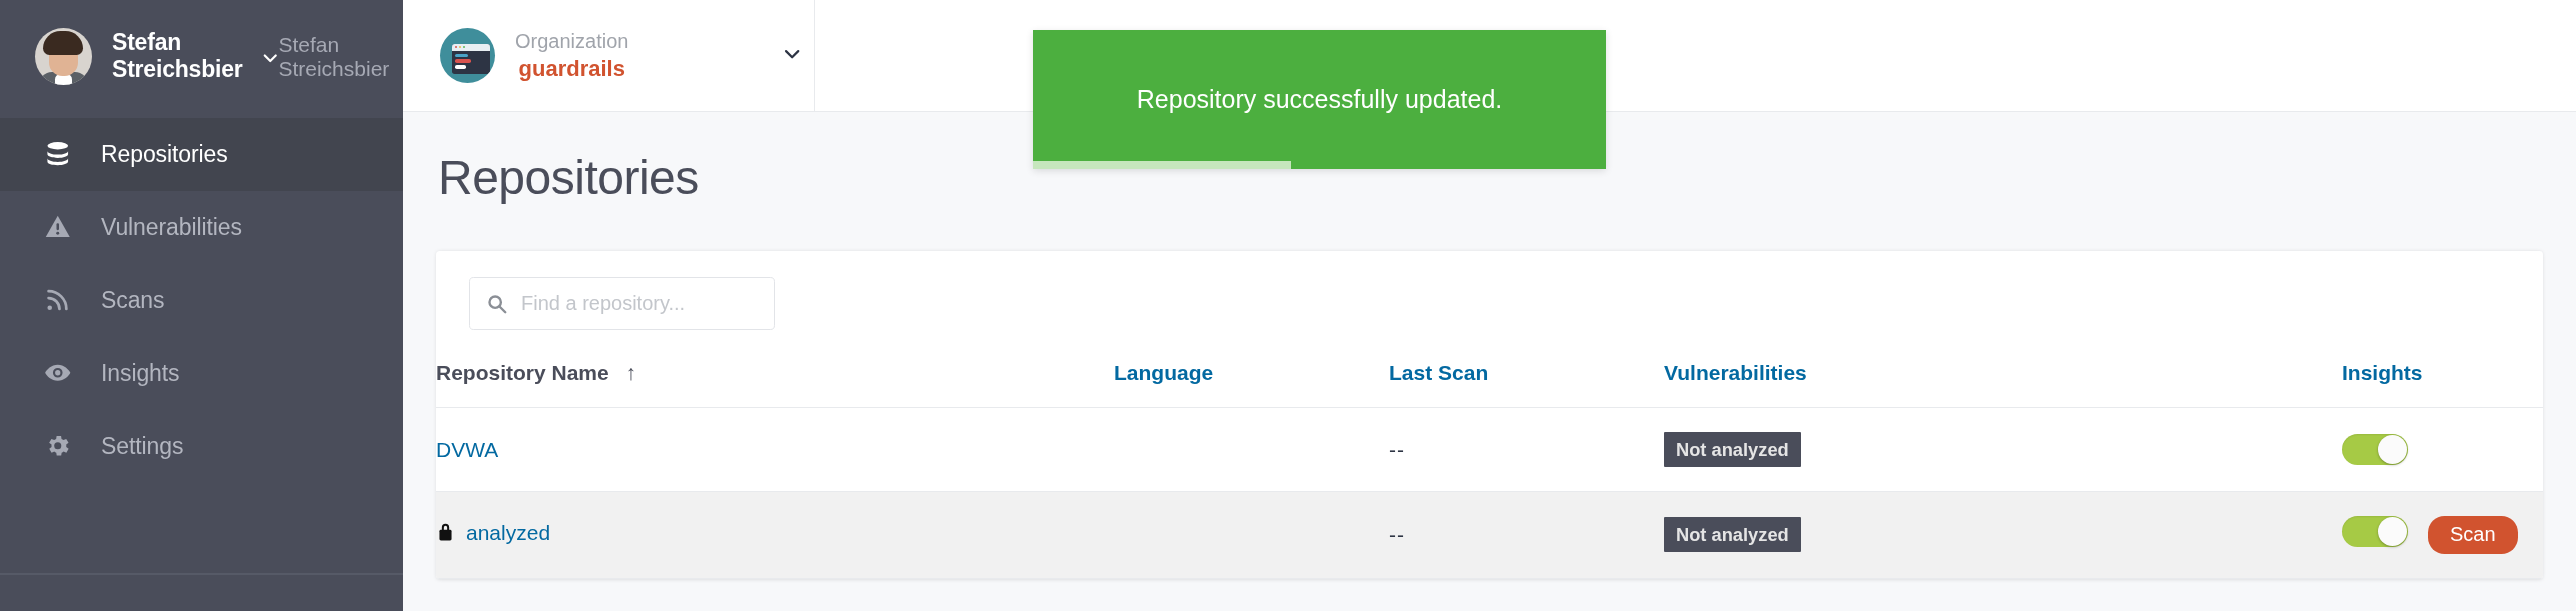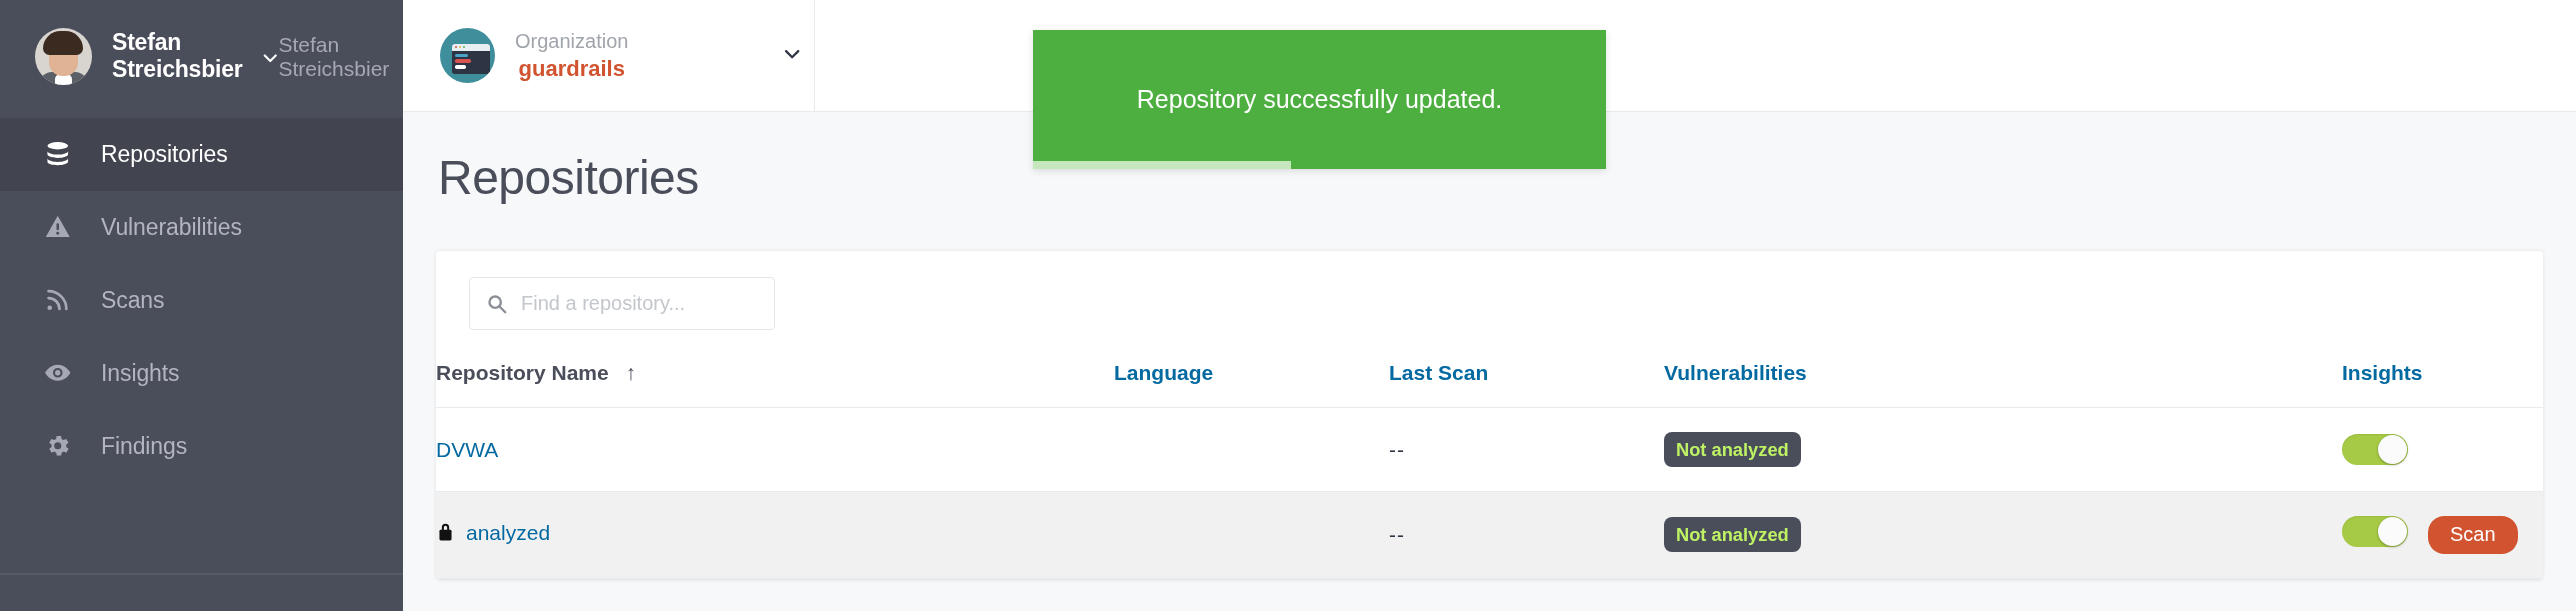--- a/index.html
+++ b/index.html
@@ -169,22 +169,22 @@
   table.repos tbody tr { border-bottom: 0.9px solid #e8eaed; }
   table.repos tbody tr.hovered { background: #f1f1f1; }
   table.repos tbody td { padding: 24px 0; font-size: 21px; vertical-align: middle; }
   td.c-name { padding-left: 33px; }
   .repo-link {
     color: #0369a1; text-decoration: none; font-size: 21px; cursor: pointer;
   }
   .lock-icon { display: inline-block; margin-right: 11px; vertical-align: -2.7px; color: #111; }
   .dash { color: #2d3444; font-size: 21px; letter-spacing: 0.9px; }
   .badge {
-    display: inline-block; background: #4a4d5a; color: #bef264;
-    font-size: 18.3px; font-weight: bold; padding: 6.4px 12px; border-radius: 8px;
+    display: inline-block; background: #4a4d5a; color: #e5e5e5;
+    font-size: 18.3px; font-weight: bold; padding: 6.4px 12px; border-radius: 1px;
   }
   .enabled-cell { display: flex; gap: 20px; }
   .toggle {
     width: 66px; height: 31px; border-radius: 15.6px; background: #a6ca45;
     position: relative; flex: 0 0 66px; cursor: pointer;
     box-shadow: inset 0 0.9px 1.8px rgba(0,0,0,0.08);
   }
   .toggle .knob {
     position: absolute; right: 0.9px; top: 0.9px; width: 29px; height: 29px;
     border-radius: 50%; background: #fbfbfb;
@@ -285,21 +285,21 @@
         <span class="nav-label">Insights</span>
       </div>
 
       <div class="nav-item">
         <span class="nav-icon">
           <svg width="27.5" height="27.5" viewBox="0 0 24 24" fill="currentColor">
             <path d="M19.4 13a7.8 7.8 0 0 0 0-2l2-1.6-2-3.4-2.4 1a7.6 7.6 0 0 0-1.7-1l-.4-2.6h-3.9l-.4 2.6a7.6 7.6 0 0 0-1.7 1l-2.4-1-2 3.4L6.6 11a7.8 7.8 0 0 0 0 2l-2 1.6 2 3.4 2.4-1a7.6 7.6 0 0 0 1.7 1l.4 2.6h3.9l.4-2.6a7.6 7.6 0 0 0 1.7-1l2.4 1 2-3.4z"></path>
             <circle cx="12" cy="12" r="3.1" fill="#4a4d5a"></circle>
           </svg>
         </span>
-        <span class="nav-label">Findings</span>
+        <span class="nav-label">Settings</span>
       </div>
 
     </div>
     <div class="sidebar-divider"></div>
   </div>
 
   <div class="main">
 
     <div class="topbar">
       <div class="org-select">

